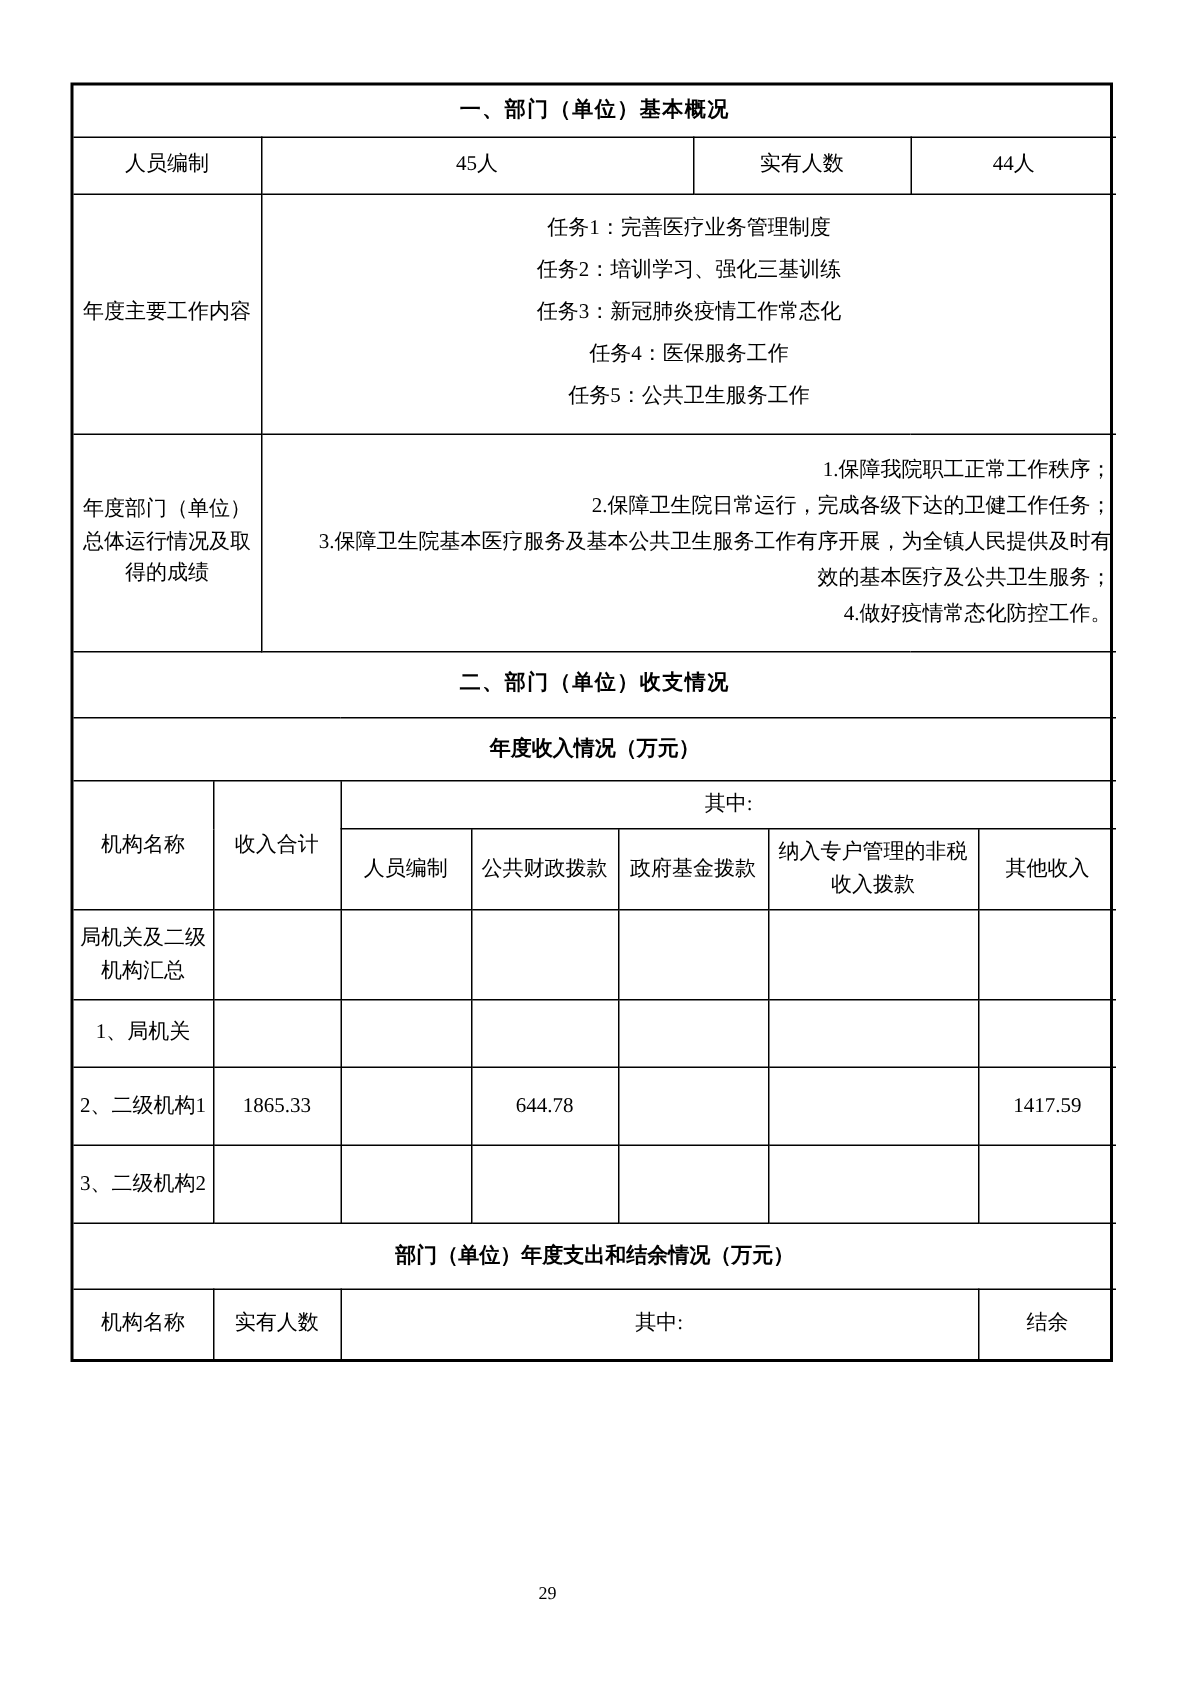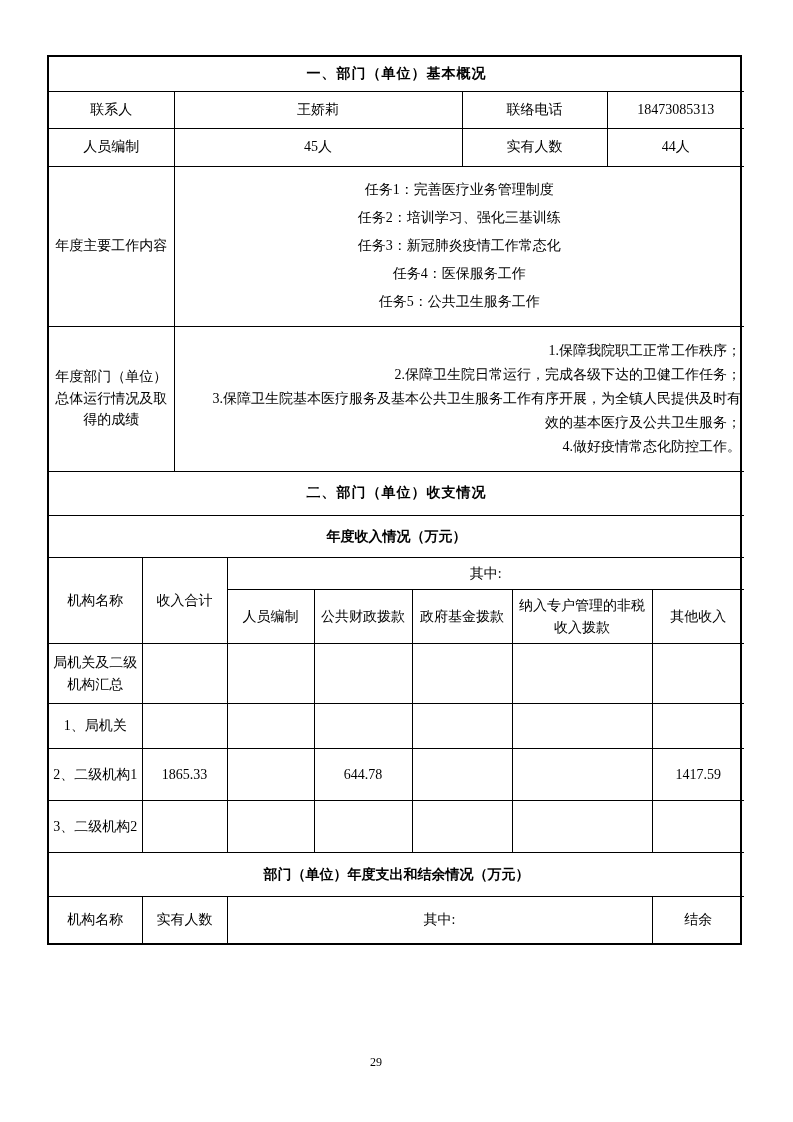--- a/index.html
+++ b/index.html
@@ -57,47 +57,41 @@
   .h54 td { height: 54px; }
   .h60 td { height: 60px; }
   .h45 td { height: 45px; }
   .h52 td { height: 52px; }
   .h46 td { height: 46px; }
   td.rowname { text-align: left; padding: 2px 2px 2px 4px; }
   td.pad8 { padding: 0 9px; margin-left: 40px; }
   td.pad10 { padding: 0 11px; }
 
   .pageno {
-    position: absolute; left: 11px; top: 1055px; width: 730px;
+    position: absolute; left: 0; top: 1055px; width: 730px;
     text-align: center; font-size: 12px;
     font-family: "Liberation Serif", serif;
   }
 </style>
 </head>
 <body>
 
 <div class="page">
   <div class="outer">
 
     <table class="doc-table">
       <colgroup>
         <col style="width:125px">
           <col style="width:288px">
           <col style="width:145px">
           <col style="width:137px">
       </colgroup>
       <tbody>
         <tr class="h34">
           <td colspan="4" class="title">一、部门（单位）基本概况</td>
-        </tr>
-        <tr class="h37">
-          <td>联系人</td>
-          <td>王娇莉</td>
-          <td>联络电话</td>
-          <td>18473085313</td>
         </tr>
         <tr class="h38">
           <td>人员编制</td>
           <td>45人</td>
           <td>实有人数</td>
           <td>44人</td>
         </tr>
         <tr class="h160">
           <td>年度主要工作内容</td>
           <td colspan="3" class="tasks-cell">

